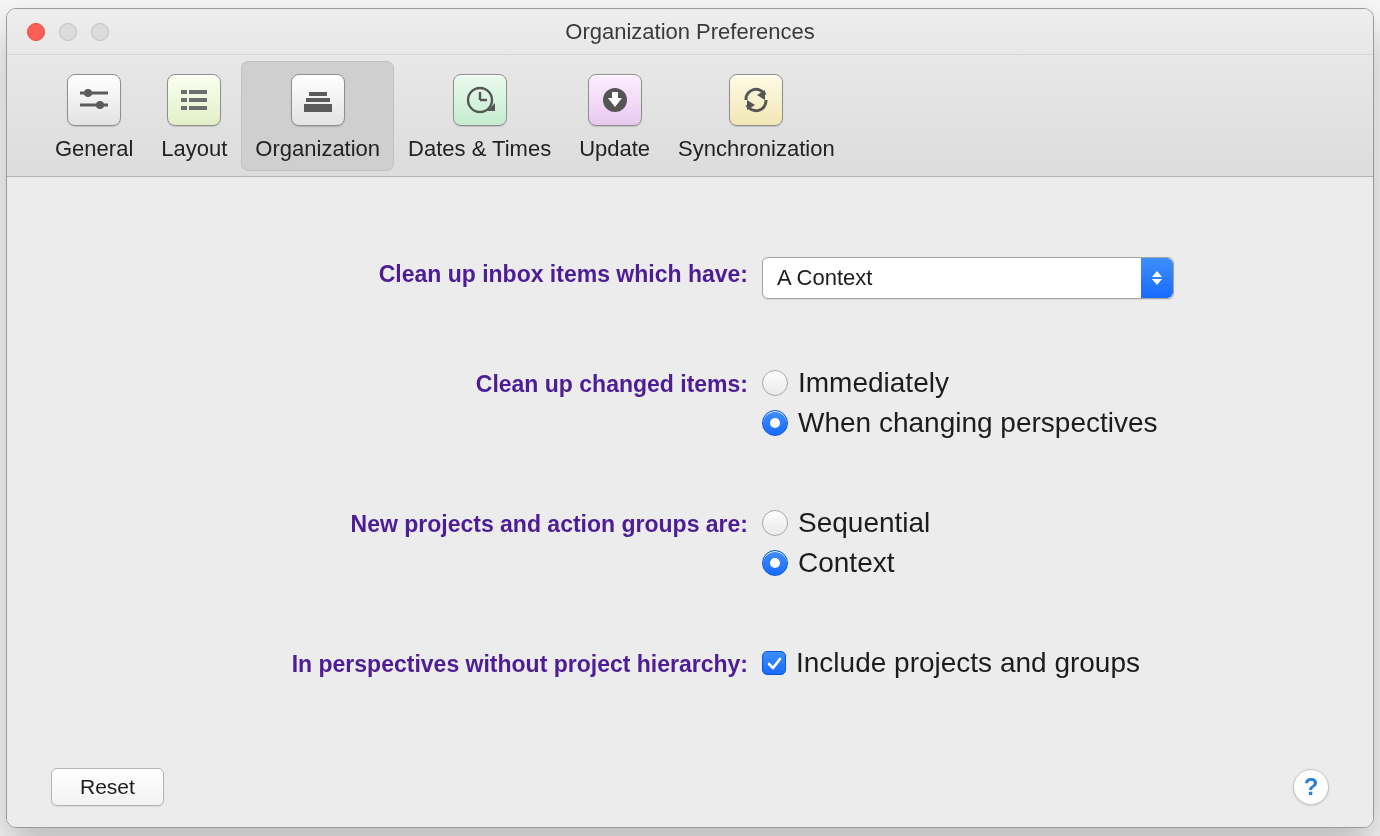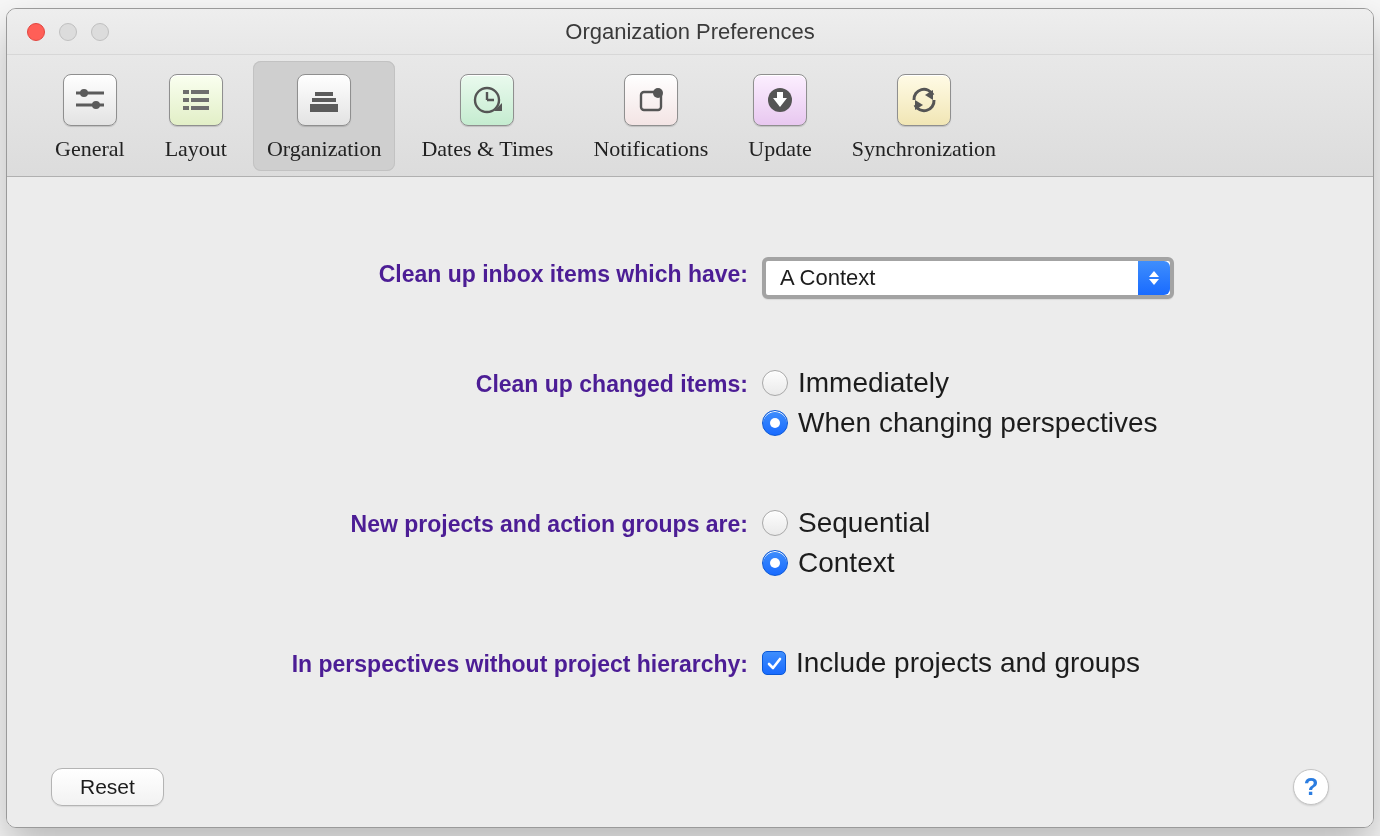--- a/index.html
+++ b/index.html
@@ -51,22 +51,21 @@
     color: #3a3a3a;
     pointer-events: none;
   }
   .toolbar {
     height: 122px;
     background: linear-gradient(#e8e8e8,#dcdcdc);
     border-bottom: 1px solid #b0b0b0;
     display: flex;
     align-items: center;
     padding: 0 34px;
-    gap: 12px;
-    font-family: Liberation Serif, serif;
+    gap: 0;
   }
   .tab {
     display: flex;
     flex-direction: column;
     align-items: center;
     justify-content: center;
     padding: 10px 14px 6px 14px;
     border-radius: 8px;
     height: 110px;
     text-align: center;
@@ -114,21 +113,21 @@
     display: flex;
     flex-direction: column;
     gap: 8px;
   }
   .popup {
     display: flex;
     align-items: center;
     width: 412px;
     height: 42px;
     background: #fff;
-    border: 4px solid #a3a3a3;
+    border: 1px solid #a3a3a3;
     border-radius: 6px;
     box-shadow: 0 1px 1px rgba(0,0,0,0.08);
     position: relative;
     font-size: 22px;
     color: #1c1c1c;
     padding-left: 14px;
   }
   .popup .arrows {
     position: absolute;
     right: 0; top: 0; bottom: 0;
@@ -178,21 +177,21 @@
     display: flex;
     align-items: center;
     justify-content: space-between;
     padding: 0 44px;
   }
   .btn {
     height: 38px;
     padding: 0 28px;
     background: linear-gradient(#ffffff,#f2f2f2);
     border: 1px solid #b4b4b4;
-    border-radius: 11px;
+    border-radius: 6px;
     font-size: 21px;
     color: #1c1c1c;
     display: flex; align-items: center; justify-content: center;
     box-shadow: 0 1px 1px rgba(0,0,0,0.08);
   }
   .help {
     width: 36px; height: 36px; border-radius: 50%;
     background: #fff;
     border: 1px solid #c4c4c4;
     box-shadow: 0 1px 2px rgba(0,0,0,0.12);
@@ -261,29 +260,20 @@
         <svg width="30" height="30" viewBox="0 0 30 30">
           <circle cx="15" cy="15" r="12" fill="none" stroke="#555" stroke-width="2.4"></circle>
           <line x1="15" y1="15" x2="15" y2="7" stroke="#555" stroke-width="2.4"></line>
           <line x1="15" y1="15" x2="22" y2="15" stroke="#555" stroke-width="2.4"></line>
           <polygon points="22,26 30,26 30,18" fill="#555"></polygon>
         </svg>
       </div>
       <div class="lbl">Dates &amp; Times</div>
     </div>
 
-    <div class="tab">
-      <div class="iconwell" style="background:linear-gradient(#fff,#f3e4e4);">
-        <svg width="30" height="30" viewBox="0 0 30 30">
-          <rect x="5" y="7" width="20" height="18" rx="3" fill="none" stroke="#555" stroke-width="2.4"></rect>
-          <circle cx="22" cy="8" r="5" fill="#555"></circle>
-        </svg>
-      </div>
-      <div class="lbl">Notifications</div>
-    </div>
 
     <div class="tab">
       <div class="iconwell" style="background:linear-gradient(#fcefff,#e8c8f0);">
         <svg width="30" height="30" viewBox="0 0 30 30">
           <circle cx="15" cy="15" r="12" fill="#555"></circle>
           <polygon points="15,22 8,13 12,13 12,7 18,7 18,13 22,13" fill="#fff"></polygon>
         </svg>
       </div>
       <div class="lbl">Update</div>
     </div>

